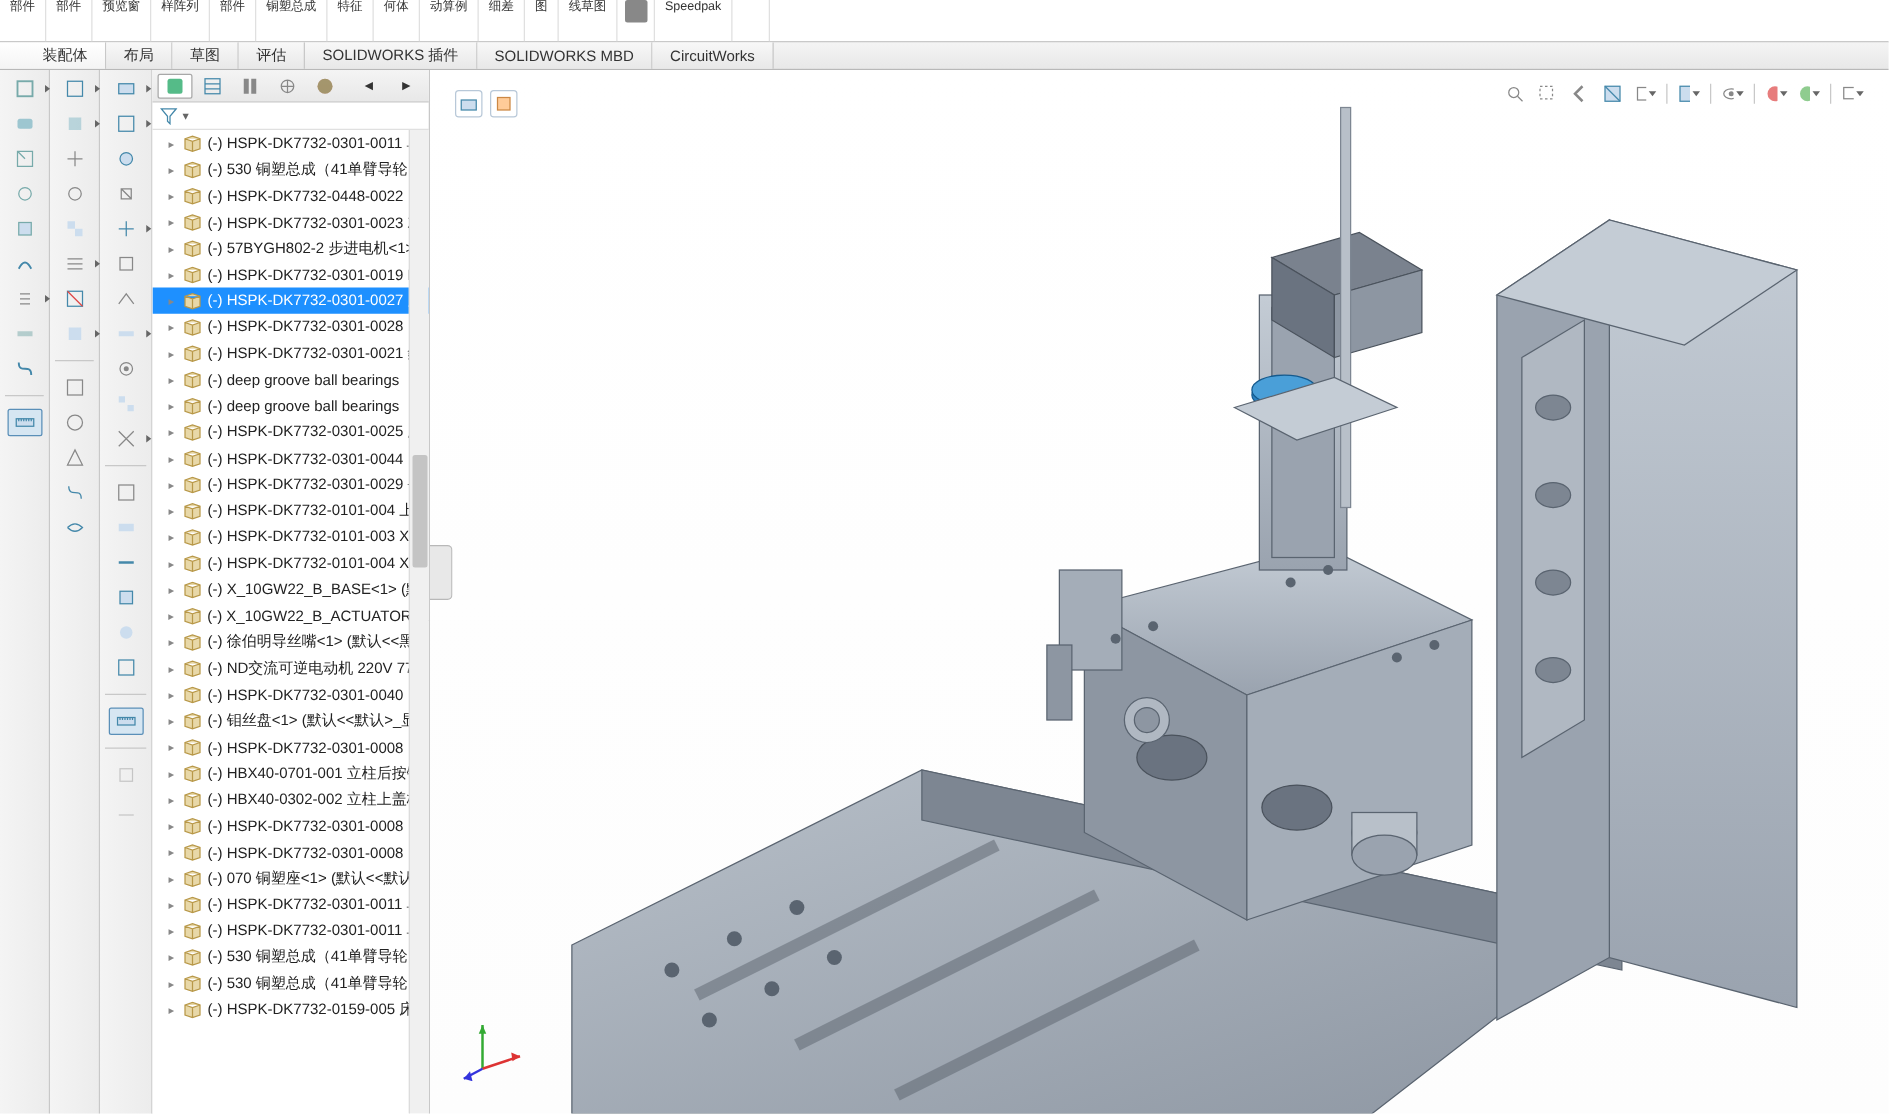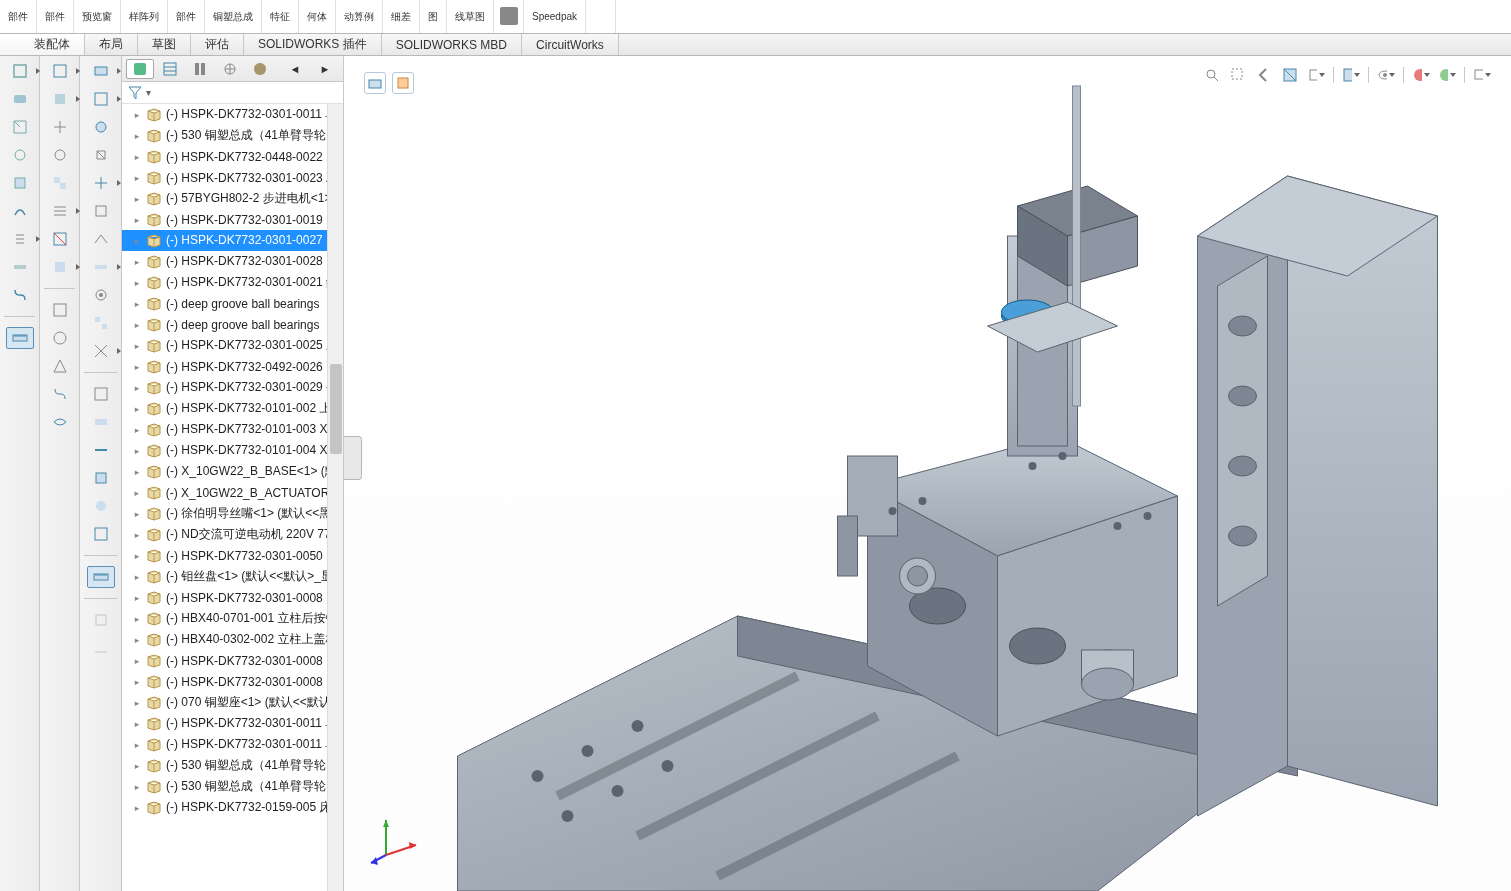--- a/index.html
+++ b/index.html
@@ -1,20 +1,20 @@
 <!DOCTYPE html>
 <html><head>
 <meta charset="utf-8">
 <style>
   * { box-sizing: border-box; margin: 0; padding: 0; font-family: "Microsoft YaHei", sans-serif; }
   body { width: 1511px; height: 891px; background: #fff; overflow: hidden; font-size: 11px; color: #333; position: relative; }
 
   
   .ribbon-top { height: 34px; background: #fff; display: flex; border-bottom: 1px solid #b8b8b8; }
-  .ribbon-btn { display: flex; flex-direction: column; align-items: center; justify-content: center; padding: 0 8px; border-right: 1px solid #e0e0e0; font-size: 10px; color: #333; cursor: pointer; text-align:center; line-height:1.1; }
+  .ribbon-btn { display: flex; flex-direction: column; align-items: center; padding: 0 8px; border-right: 1px solid #e0e0e0; font-size: 10px; color: #333; cursor: pointer; text-align:center; line-height:1.1; }
   .ribbon-btn .ico { width: 18px; height: 18px; margin-bottom: 1px; background: #5a8fb8; border-radius: 2px; }
 
   
   .tabstrip { height: 22px; background: linear-gradient(#f4f4f4,#e8e8e8); display: flex; border-bottom: 1px solid #b8b8b8; align-items: stretch; }
   .tab { padding: 0 14px; display: flex; align-items: center; border-right: 1px solid #c8c8c8; font-size: 12px; color: #333; cursor: pointer; background: linear-gradient(#f8f8f8,#e8e8e8); }
   .tab.active { background: linear-gradient(#fff,#f4f4f4); padding-left: 34px; }
 
   
   .main { display: flex; height: calc(891px - 34px - 22px); }
 
@@ -508,35 +508,35 @@
           <span class="pico"><svg width="16" height="14">
               <path d="M2 3 L8 1 L14 3 L14 11 L8 13 L2 11 Z M2 3 L8 5 L14 3 M8 5 L8 13" fill="#e8d8a8" stroke="#b89848" stroke-width="1"></path>
             </svg></span>
           <span>(-) HSPK-DK7732-0301-0025 厈</span>
         </div>
         <div class="fm-row">
           <span class="exp">▸</span>
           <span class="pico"><svg width="16" height="14">
               <path d="M2 3 L8 1 L14 3 L14 11 L8 13 L2 11 Z M2 3 L8 5 L14 3 M8 5 L8 13" fill="#e8d8a8" stroke="#b89848" stroke-width="1"></path>
             </svg></span>
-          <span>(-) HSPK-DK7732-0492-0026</span>
+          <span>(-) HSPK-DK7732-0301-0044</span>
         </div>
         <div class="fm-row">
           <span class="exp">▸</span>
           <span class="pico"><svg width="16" height="14">
               <path d="M2 3 L8 1 L14 3 L14 11 L8 13 L2 11 Z M2 3 L8 5 L14 3 M8 5 L8 13" fill="#e8d8a8" stroke="#b89848" stroke-width="1"></path>
             </svg></span>
           <span>(-) HSPK-DK7732-0301-0029 軎</span>
         </div>
         <div class="fm-row">
           <span class="exp">▸</span>
           <span class="pico"><svg width="16" height="14">
               <path d="M2 3 L8 1 L14 3 L14 11 L8 13 L2 11 Z M2 3 L8 5 L14 3 M8 5 L8 13" fill="#e8d8a8" stroke="#b89848" stroke-width="1"></path>
             </svg></span>
-          <span>(-) HSPK-DK7732-0101-002 上</span>
+          <span>(-) HSPK-DK7732-0101-004 上</span>
         </div>
         <div class="fm-row">
           <span class="exp">▸</span>
           <span class="pico"><svg width="16" height="14">
               <path d="M2 3 L8 1 L14 3 L14 11 L8 13 L2 11 Z M2 3 L8 5 L14 3 M8 5 L8 13" fill="#e8d8a8" stroke="#b89848" stroke-width="1"></path>
             </svg></span>
           <span>(-) HSPK-DK7732-0101-003 X扌</span>
         </div>
         <div class="fm-row">
           <span class="exp">▸</span>
@@ -571,21 +571,21 @@
           <span class="pico"><svg width="16" height="14">
               <path d="M2 3 L8 1 L14 3 L14 11 L8 13 L2 11 Z M2 3 L8 5 L14 3 M8 5 L8 13" fill="#e8d8a8" stroke="#b89848" stroke-width="1"></path>
             </svg></span>
           <span>(-) ND交流可逆电动机 220V 77</span>
         </div>
         <div class="fm-row">
           <span class="exp">▸</span>
           <span class="pico"><svg width="16" height="14">
               <path d="M2 3 L8 1 L14 3 L14 11 L8 13 L2 11 Z M2 3 L8 5 L14 3 M8 5 L8 13" fill="#e8d8a8" stroke="#b89848" stroke-width="1"></path>
             </svg></span>
-          <span>(-) HSPK-DK7732-0301-0050</span>
+          <span>(-) HSPK-DK7732-0301-0040</span>
         </div>
         <div class="fm-row">
           <span class="exp">▸</span>
           <span class="pico"><svg width="16" height="14">
               <path d="M2 3 L8 1 L14 3 L14 11 L8 13 L2 11 Z M2 3 L8 5 L14 3 M8 5 L8 13" fill="#e8d8a8" stroke="#b89848" stroke-width="1"></path>
             </svg></span>
           <span>(-) 钼丝盘&lt;1&gt; (默认&lt;&lt;默认&gt;_显</span>
         </div>
         <div class="fm-row">
           <span class="exp">▸</span>

